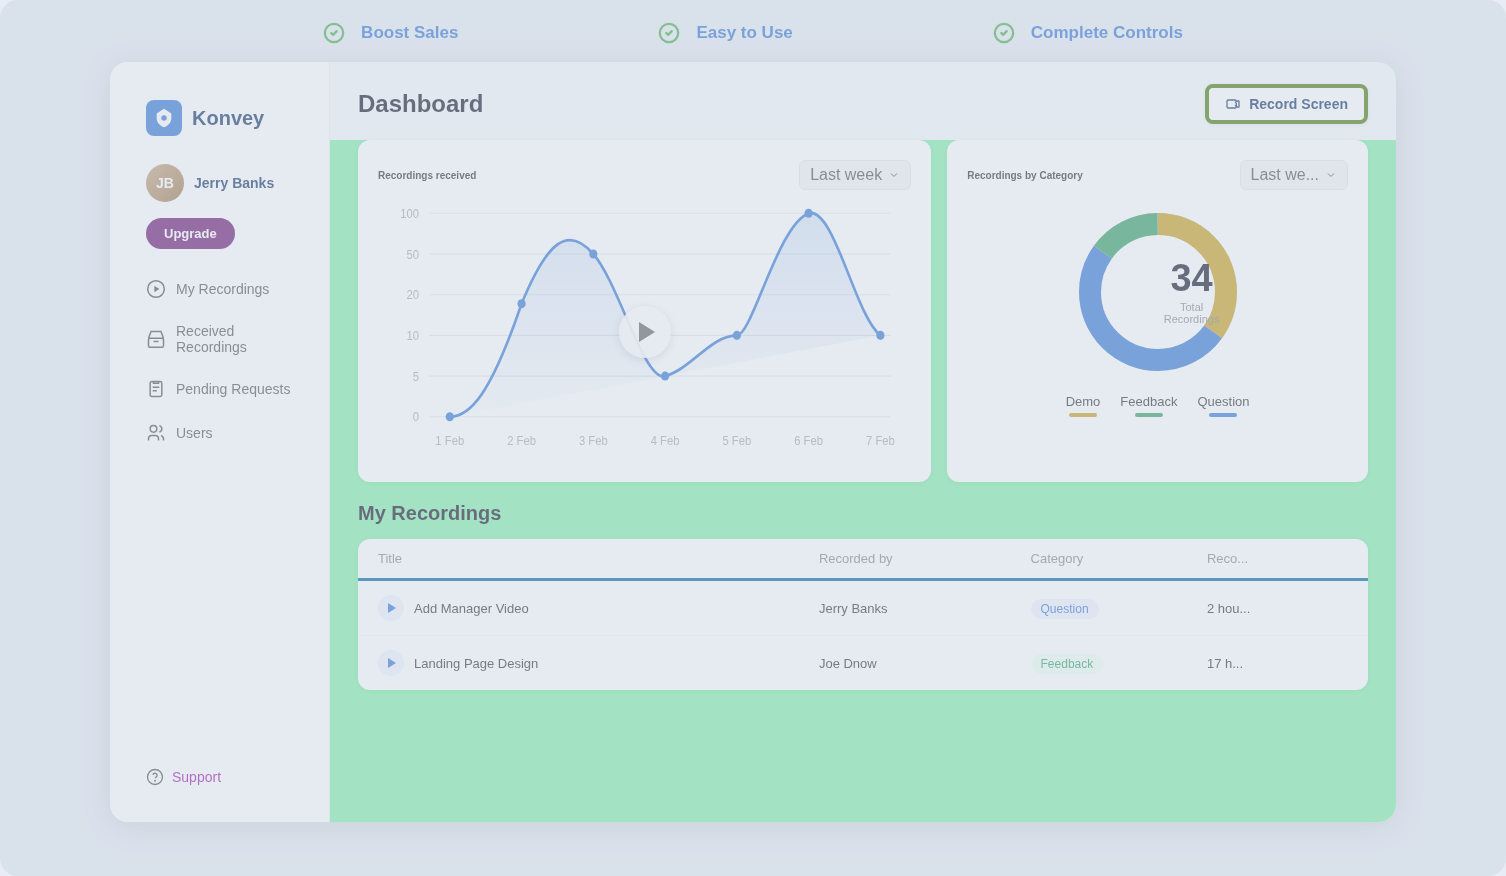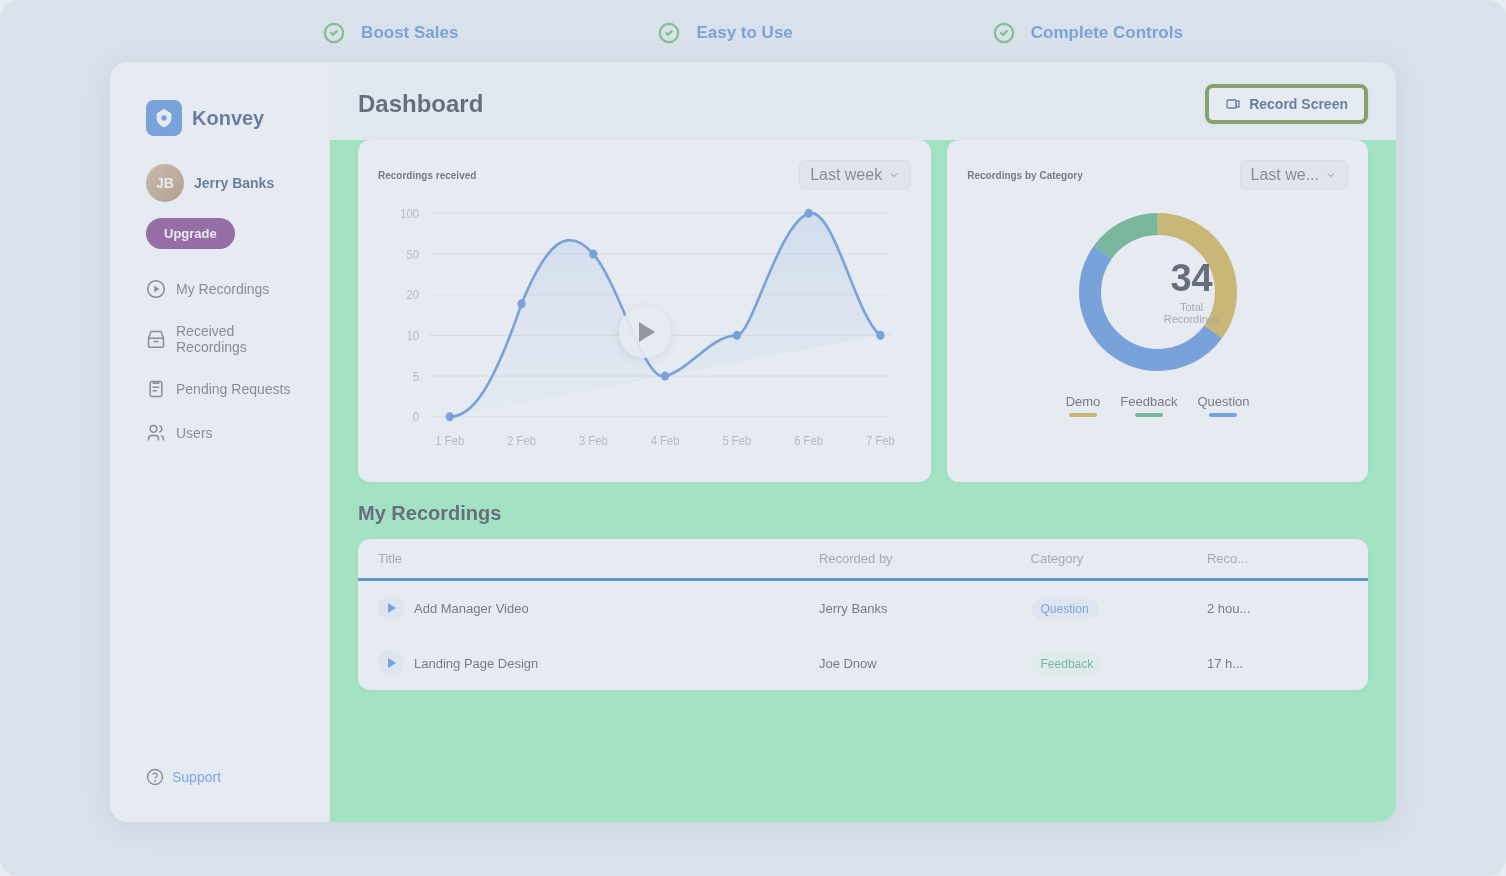--- a/index.html
+++ b/index.html
@@ -140,21 +140,21 @@
       flex-shrink: 0;
     }
     .sidebar-bottom {
       margin-top: auto;
       padding: 16px 20px 20px;
     }
     .support-btn {
       display: flex;
       align-items: center;
       gap: 8px;
-      color: #3b82f6;
+      color: #a21caf;
       font-size: 14px;
       cursor: pointer;
     }
 
     
     .main-content {
       flex: 1;
       background: #86efac;
       overflow-y: auto;
       overflow-x: hidden;

